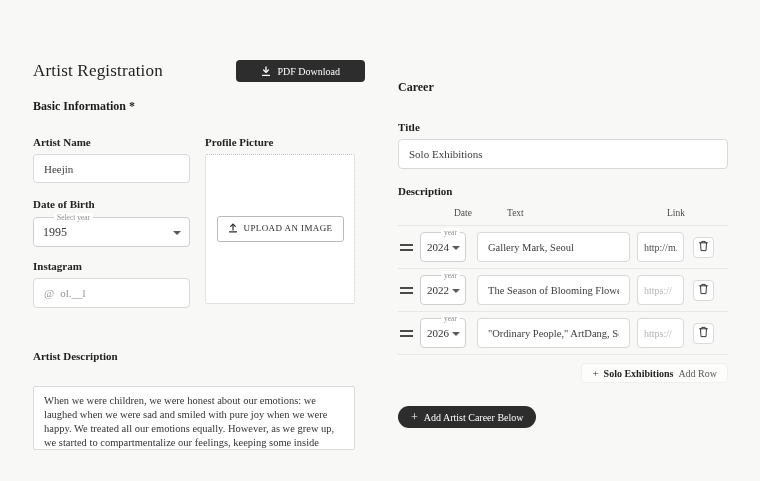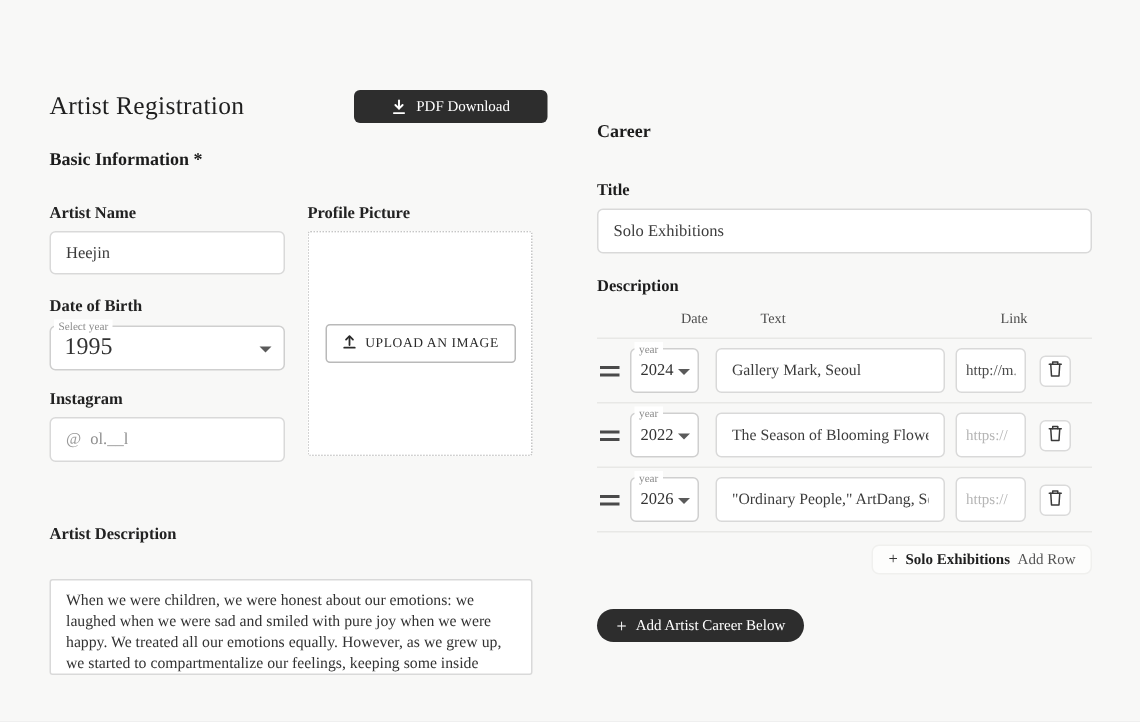--- a/index.html
+++ b/index.html
@@ -47,24 +47,24 @@
   }
   .text-input::placeholder { color: #b5b5b5; }
 
   
   .select-box {
     position: relative; width: 100%; height: 30px; background: #fff;
     border: 1px solid #cfcfcf; border-radius: 4px;
     display: flex; align-items: center; padding: 0 9px; cursor: pointer;
   }
   .select-box .float-label {
-    position: absolute; top: -5px; left: 2px;
+    position: absolute; top: -5px; left: 20px;
     font-size: 7.5px; color: #8d8d8d; background: #fff; padding: 0 3px; line-height: 9px;
   }
-  .select-value { font-size: 16px; color: #333; }
+  .select-value { font-size: 12px; color: #333; }
   .caret {
     position: absolute; right: 8px; top: 50%; margin-top: -1px;
     width: 0; height: 0; border-left: 4px solid transparent;
     border-right: 4px solid transparent; border-top: 4px solid #5a5a5a;
   }
 
   
   .prefix-input {
     display: flex; align-items: center; width: 100%; height: 30px;
     background: #fff; border: 1px solid #d9d9d9; border-radius: 4px; padding: 0 10px;

